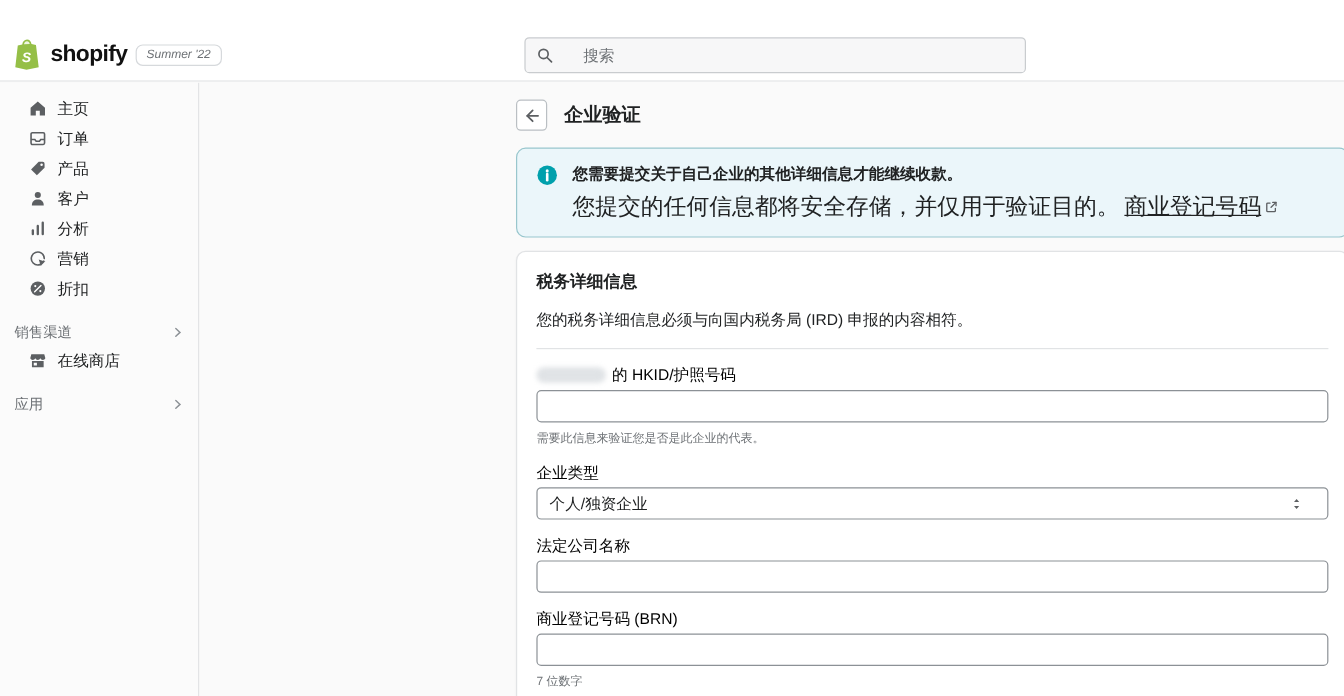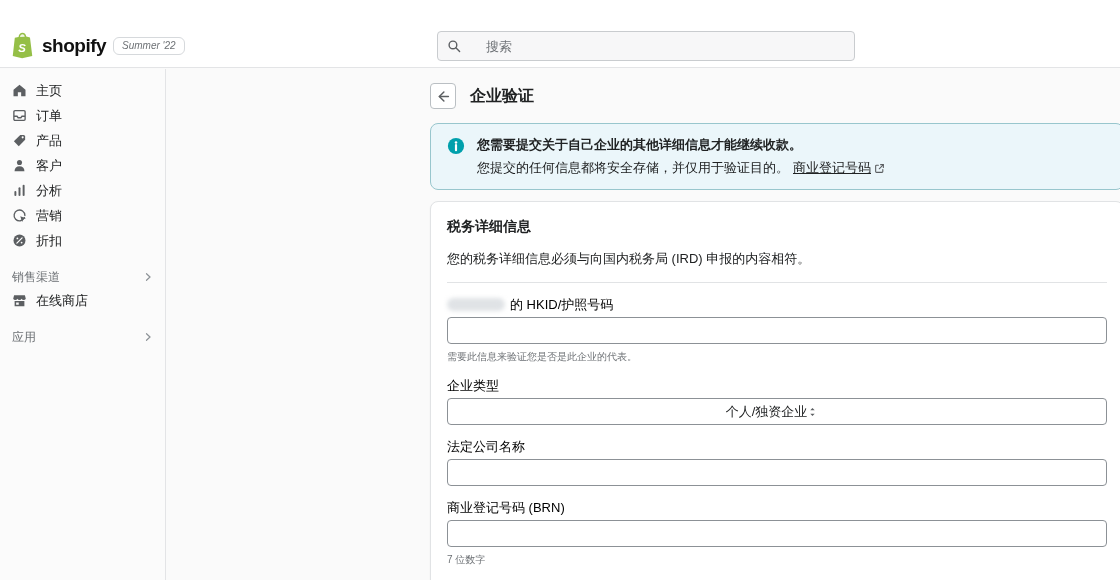--- a/index.html
+++ b/index.html
@@ -20,59 +20,59 @@
     background:#f7f7f8; border:1px solid #c9cccf; border-radius:4px;
     display:flex; align-items:center; gap:25px; padding:0 9px; cursor:text; }
   .searchbox input { flex:1; border:none; outline:none; background:transparent;
     font-size:13px; color:#202223; font-family:inherit; }
   .searchbox input::placeholder { color:#6d7175; opacity:1; }
 
   
   .sidebar { position:absolute; top:69px; left:0; width:166px; bottom:0;
     background:#fbfbfb; border-right:1px solid #e3e4e6; padding-top:9px; }
   .nav-item { height:25px; display:flex; align-items:center; gap:9px;
-    padding:0 12px; font-size:13px; color:#202223; cursor:pointer; }
+    padding:0 24px; font-size:13px; color:#202223; cursor:pointer; }
   .nav-icon { width:15px; height:15px; display:flex; align-items:center; justify-content:center; flex:none; }
   .section-header { margin-top:13px; height:22px; display:flex; align-items:center;
     justify-content:space-between; padding:0 12px; font-size:12px; color:#6d7175; cursor:pointer; }
 
   
   .main { position:absolute; left:167px; top:69px; right:0; bottom:0; background:#fafafa; }
   .content { position:absolute; left:263px; top:0; right:-4px; bottom:-60px; }
 
   .page-header { display:flex; align-items:center; gap:14px; margin-top:14px; }
   .back-btn { width:26px; height:26px; background:#fff; border:1px solid #babfc3;
     border-radius:4px; display:flex; align-items:center; justify-content:center; cursor:pointer; }
   .page-title { font-size:16px; font-weight:700; color:#202223; }
 
   .banner { margin-top:14px; background:#ebf6fa; border:1px solid #98c6cd;
     border-radius:8px; padding:12px 16px; display:flex; gap:12px; align-items:flex-start; }
   .banner-icon { flex:none; margin-top:1px; }
   .banner-title { font-size:13px; font-weight:700; color:#202223; }
-  .banner-body { font-size:13px; color:#202223; margin-top:5px; display:flex; align-items:flex-start; gap:4px; flex-wrap:wrap; }
+  .banner-body { font-size:19px; color:#202223; margin-top:5px; display:flex; align-items:flex-start; gap:4px; flex-wrap:wrap; }
   .banner-link { color:#202223; text-decoration:underline; cursor:pointer; display:inline-flex; align-items:center; gap:3px; }
 
   .card { margin-top:11px; background:#ffffff; border:1px solid #e1e3e5;
     border-radius:8px; box-shadow:0 1px 2px rgba(0,0,0,0.06);
     padding:16px 16px 40px; min-height:460px; }
   .card-heading { font-size:14px; font-weight:700; color:#202223; }
   .card-desc { font-size:13px; color:#202223; margin-top:14px; }
   .divider { height:1px; background:#e1e3e5; margin:14px 0 0; }
 
   .field { margin-top:14px; }
   .field-label { font-size:13px; color:#000000; margin-bottom:5px;
     display:flex; align-items:center; line-height:15px; }
   .redacted-blob { display:inline-block; width:58px; height:13px; background:#e0e3e6;
     border-radius:7px; filter:blur(2px); margin-right:5px; }
   .text-input { width:100%; height:27px; border:1px solid #8c9196; border-radius:4px;
     font-size:13px; padding:0 10px; background:#fff; color:#202223;
     font-family:inherit; outline:none; }
   .helper-text { font-size:10px; color:#6d7175; margin-top:6px; }
   .select-box { height:27px; border:1px solid #8c9196; border-radius:4px;
-    display:flex; align-items:center; justify-content:center;
+    display:flex; align-items:center; justify-content:space-between;
     padding:0 20px 0 10px; font-size:13px; background:#fff; cursor:pointer; }
 </style>
 </head>
 <body>
 
 <div class="topbar">
   <div class="logo-wrap">
     <span style="display:flex;">
       <svg width="25" height="27" viewBox="0 0 24 26">
         <path d="M19.2 5.2 L21.4 23.2 L11.6 25.2 L2.6 23.2 L4.6 5.6 L8.2 4.9 C8.4 2.5 9.9 0.8 12 0.8 C14 0.8 15.3 2.3 15.6 4.4 L19.2 5.2 Z" fill="#95BF47"></path>

